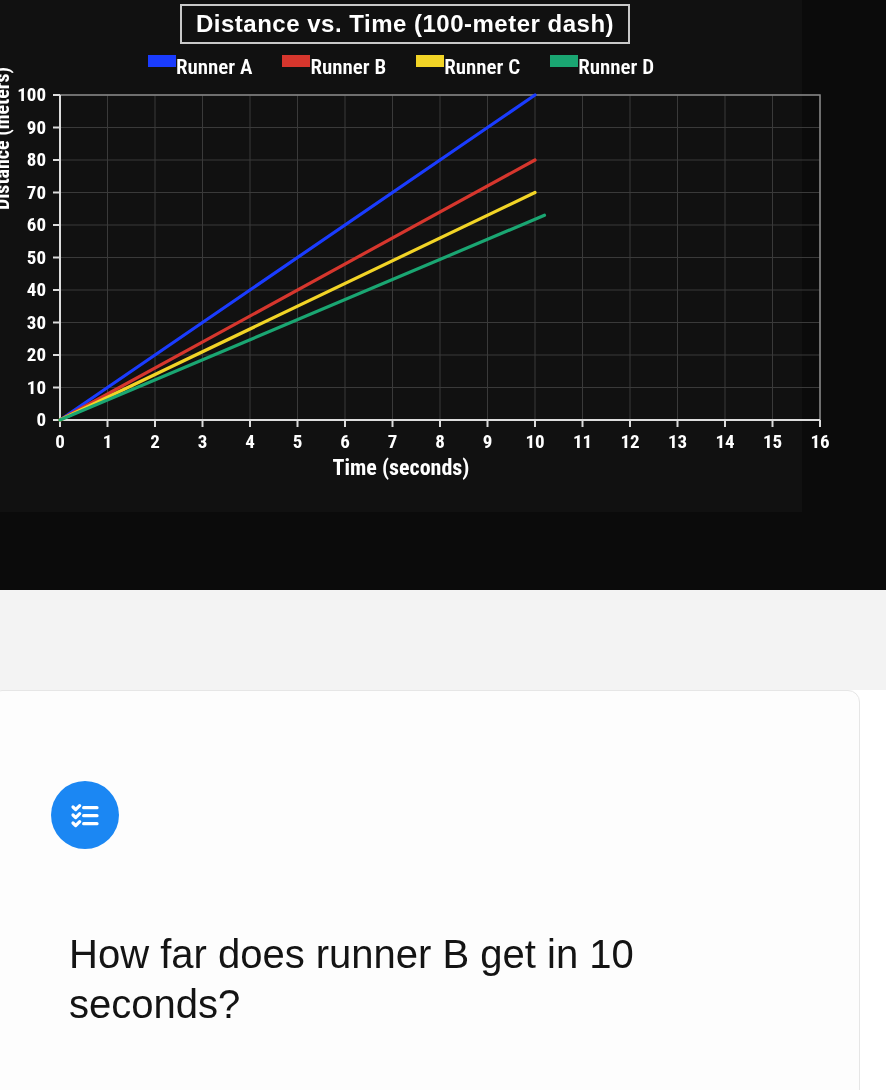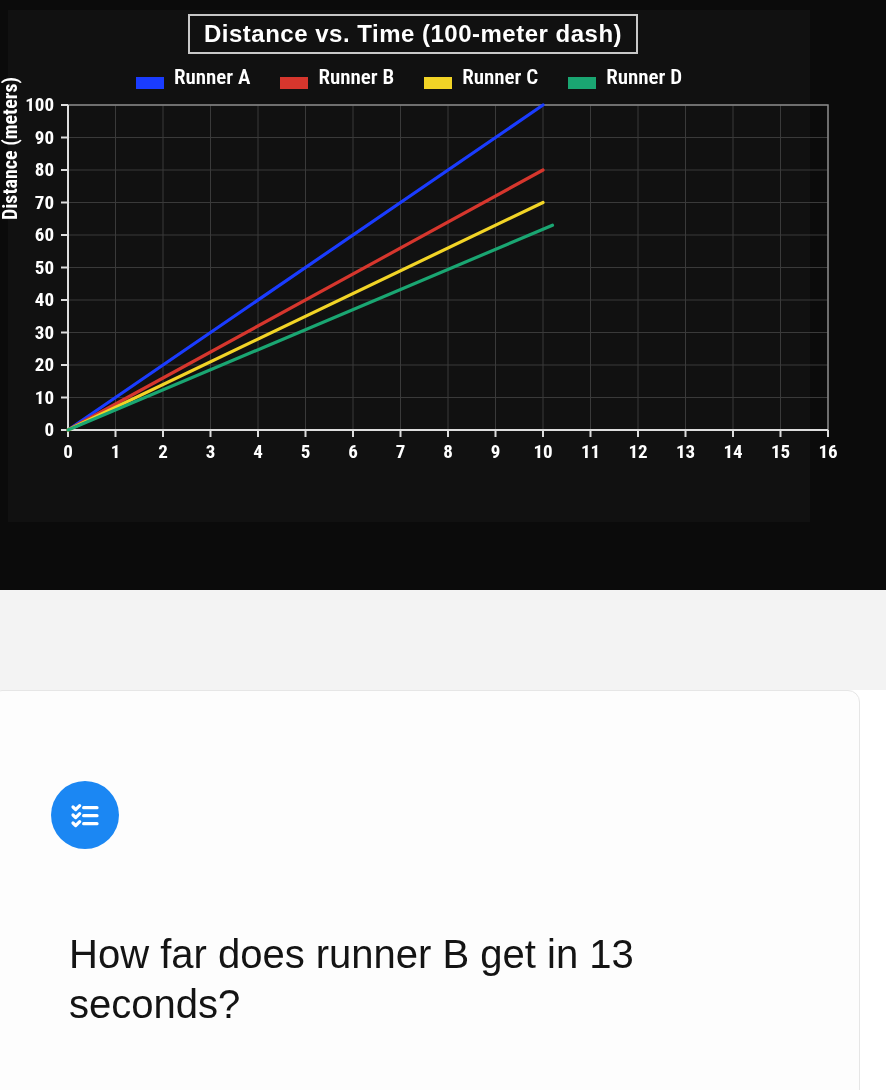--- a/index.html
+++ b/index.html
@@ -1,38 +1,37 @@
 <!DOCTYPE html>
 <html><head>
 <meta charset="utf-8">
 <style>
   * { box-sizing: border-box; margin: 0; padding: 0; }
   html, body { width: 886px; height: 1090px; font-family: Arial, Helvetica, sans-serif; background:#fff; }
   .top-black {
     width: 886px; height: 590px; background: #0b0b0b; position: relative; overflow: hidden;
   }
   .chart-wrap {
-    position: absolute; left: 0; top: 10px; width: 802px; height: 512px;
+    position: absolute; left: 0; top: 0; width: 802px; height: 512px;
     background: #111;
-    margin-left: 8px;
   }
   .chart-title-box {
     position: absolute; left: 180px; top: 4px;
     border: 2px solid #c9c9c9; padding: 4px 14px;
     font-family: "Arial Black", Arial, sans-serif;
     font-weight: 900; color: #fff; font-size: 24px;
     letter-spacing: .5px;
   }
   .legend {
     position: absolute; left: 0; right: 0; top: 55px; display: flex;
     justify-content: center; gap: 30px; align-items: center;
     font-family: "Roboto Condensed","Arial Narrow", Arial, sans-serif;
     font-size: 21px; color: #fff; font-weight: 600;
   }
-  .legend .item { display: flex; align-items: flex-end; gap: 10px; }
+  .legend .item { display: flex; align-items: flex-start; }
   .swatch { width: 28px; height: 12px; display:inline-block; }
   .sw-a { background:#1a3cff; }
   .sw-b { background:#d6362d; }
   .sw-c { background:#f2d426; }
   .sw-d { background:#1aa672; }
 
   .plot {
     position: absolute; left: 60px; top: 95px; width: 760px; height: 325px;
   }
   .plot svg { width: 100%; height: 100%; display:block; }
@@ -197,33 +196,34 @@
           <text x="-14" y="38.5" text-anchor="end" class="tick-text">90</text>
           <line x1="0" y1="0" x2="-7" y2="0" stroke="#ddd" stroke-width="2"></line>
           <text x="-14" y="6" text-anchor="end" class="tick-text">100</text>
           <path d="M0 325 L475 0 " fill="none" stroke="#1a3cff" stroke-width="3.2" stroke-linecap="round"></path>
           <path d="M0 325 L475 65 " fill="none" stroke="#d6362d" stroke-width="3.2" stroke-linecap="round"></path>
           <path d="M0 325 L475 97.50000000000003 " fill="none" stroke="#f2d426" stroke-width="3.2" stroke-linecap="round"></path>
           <path d="M0 325 L484.49999999999994 120.25 " fill="none" stroke="#1aa672" stroke-width="3.2" stroke-linecap="round"></path>
         </svg>
     </div>
 
+    <div class="axis-label-x">Time (seconds)</div>
     <div class="axis-label-y">Distance (meters)</div>
   </div>
 </div>
 
 <div class="gray-band"></div>
 
 <div class="card">
   <div class="card-head">
     <div class="icon-circle">
       <svg viewBox="0 0 24 24" fill="none" stroke="#fff" stroke-width="2.4" stroke-linecap="round" stroke-linejoin="round">
         <polyline points="3 6 5 8 8 5"></polyline>
         <line x1="11" y1="6.5" x2="21" y2="6.5"></line>
         <polyline points="3 12 5 14 8 11"></polyline>
         <line x1="11" y1="12.5" x2="21" y2="12.5"></line>
         <polyline points="3 18 5 20 8 17"></polyline>
         <line x1="11" y1="18.5" x2="21" y2="18.5"></line>
       </svg>
     </div>
   </div>
-  <div class="question">How far does runner B get in 13 seconds?</div>
+  <div class="question">How far does runner B get in 10 seconds?</div>
 </div>
 
 </body></html>

